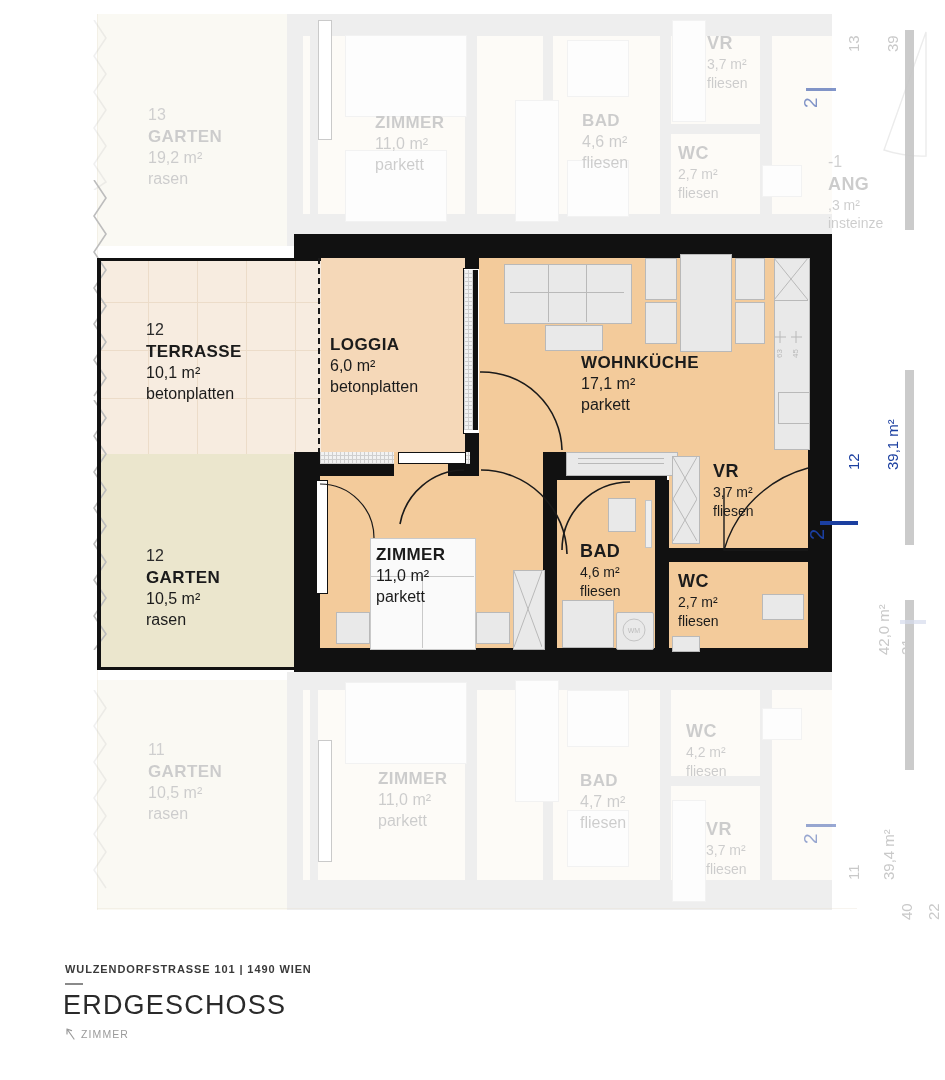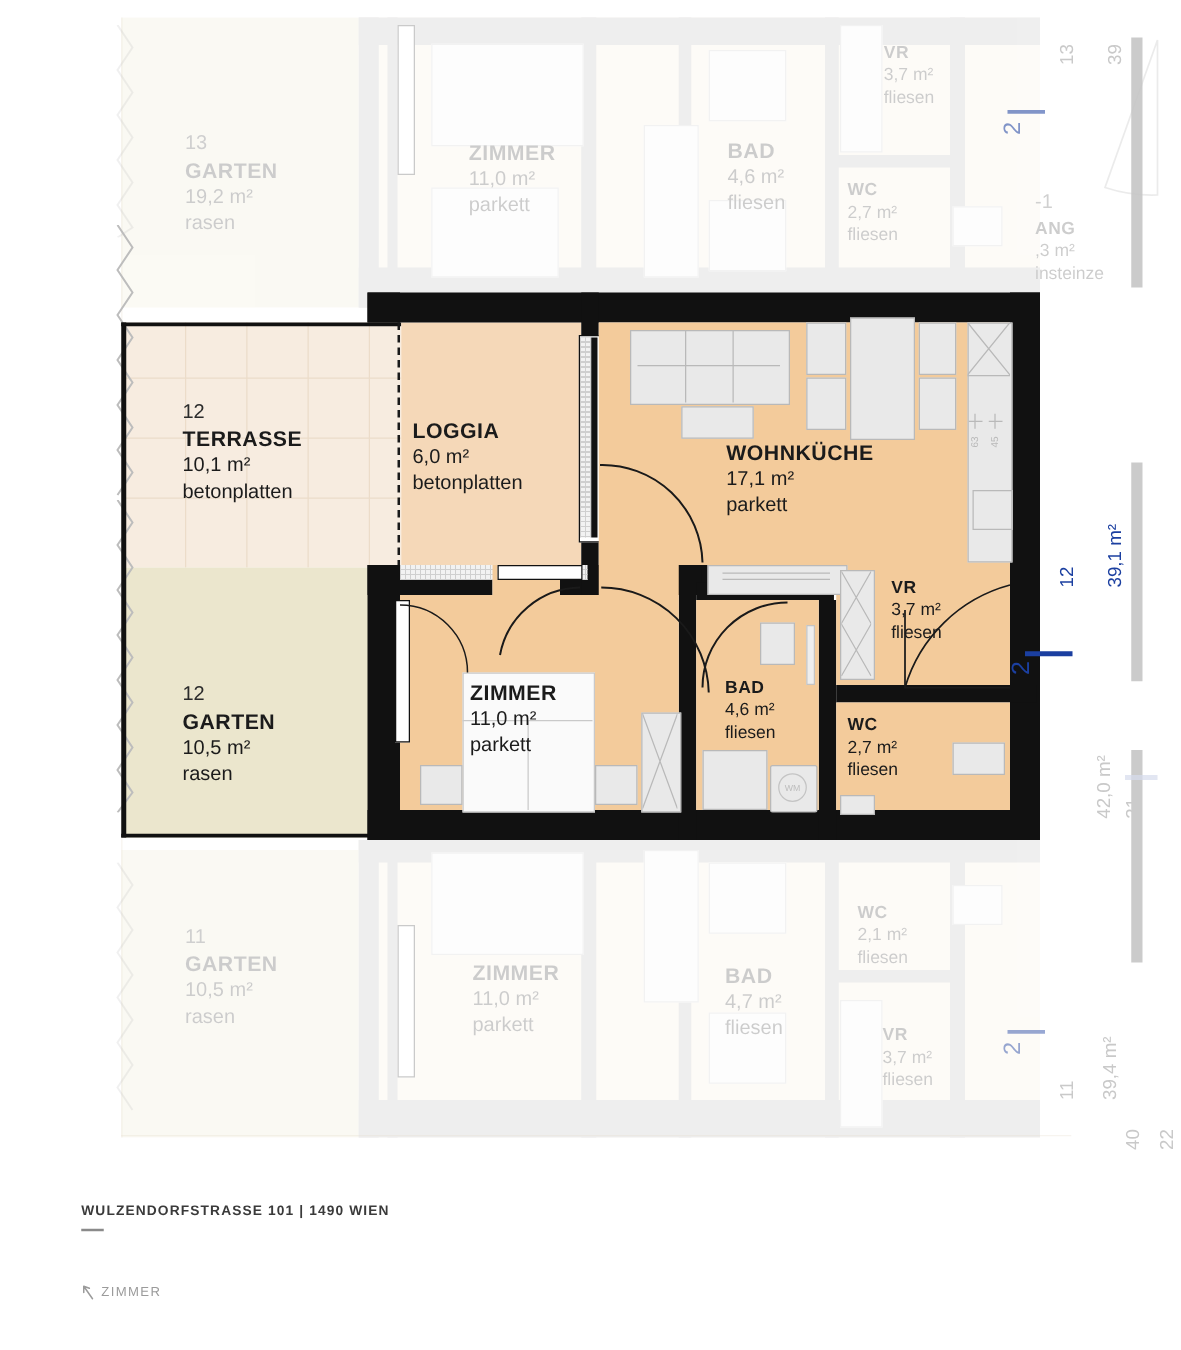--- a/index.html
+++ b/index.html
@@ -25,21 +25,21 @@
                  #f2f2f2;}
   .gridline    {background:#e3dccb;}
   .tgrid       {background:#ecdcc9;}
 
   
   .lbl{position:absolute;color:#1b1b1b;line-height:1.30;white-space:nowrap;}
   .lbl .num {font-size:16px;font-weight:400;color:#2b2b2b;}
   .lbl .nm  {font-size:17px;font-weight:700;letter-spacing:.4px;}
   .lbl .ar  {font-size:16px;font-weight:400;}
   .lbl .fl  {font-size:16px;font-weight:400;}
-  .lbl.small .nm{font-size:14px;}
+  .lbl.small .nm{font-size:18px;}
   .lbl.small .ar,.lbl.small .fl{font-size:14px;}
 
   
   .dim{opacity:.22;}
   .dim2{opacity:.30;}
 
   
   .bluetxt{position:absolute;color:#1b3fa0;font-size:15px;
            transform:rotate(-90deg);transform-origin:left top;white-space:nowrap;}
   .bluebar{position:absolute;background:#1b3fa0;}
@@ -156,21 +156,21 @@
       <div class="ar">11,0 m²</div>
       <div class="fl">parkett</div>
     </div>
     <div class="lbl" style="left:580px;top:770px;">
       <div class="nm">BAD</div>
       <div class="ar">4,7 m²</div>
       <div class="fl">fliesen</div>
     </div>
     <div class="lbl small" style="left:686px;top:720px;">
       <div class="nm">WC</div>
-      <div class="ar">2,1 m²</div>
+      <div class="ar">4,2 m²</div>
       <div class="fl">fliesen</div>
     </div>
     <div class="lbl small" style="left:706px;top:818px;">
       <div class="nm">VR</div>
       <div class="ar">3,7 m²</div>
       <div class="fl">fliesen</div>
     </div>
   </div>
 
   <div class="abs gridline dim2" style="left:97px;top:14px;width:1px;height:896px;"></div>
@@ -398,19 +398,20 @@
   <div class="greybar" style="left:900px;top:620px;width:26px;height:4px;opacity:.7;"></div>
   <svg class="abs" style="left:880px;top:30px;width:50px;height:130px;opacity:.35;" viewBox="0 0 50 130">
     <path d="M46 2 L4 120 A120 120 0 0 0 46 126 Z" fill="none" stroke="#c8c8c8" stroke-width="1.4"></path>
   </svg>
 
 </div>
 
 <div id="footer">
   <div id="f-addr">WULZENDORFSTRASSE 101 | 1490 WIEN</div>
   <div id="f-rule"></div>
+  <div id="f-title">ERDGESCHOSS</div>
   <div id="f-north">
     <svg width="11" height="12" viewBox="0 0 11 12">
       <path d="M2 1 L9 11 M2 1 L2 6 M2 1 L6.5 2.6" fill="none" stroke="#9b9b9b" stroke-width="1.2" stroke-linecap="round" stroke-linejoin="round"></path>
     </svg>
     <span>ZIMMER</span>
   </div>
 </div>
 
 </body></html>

